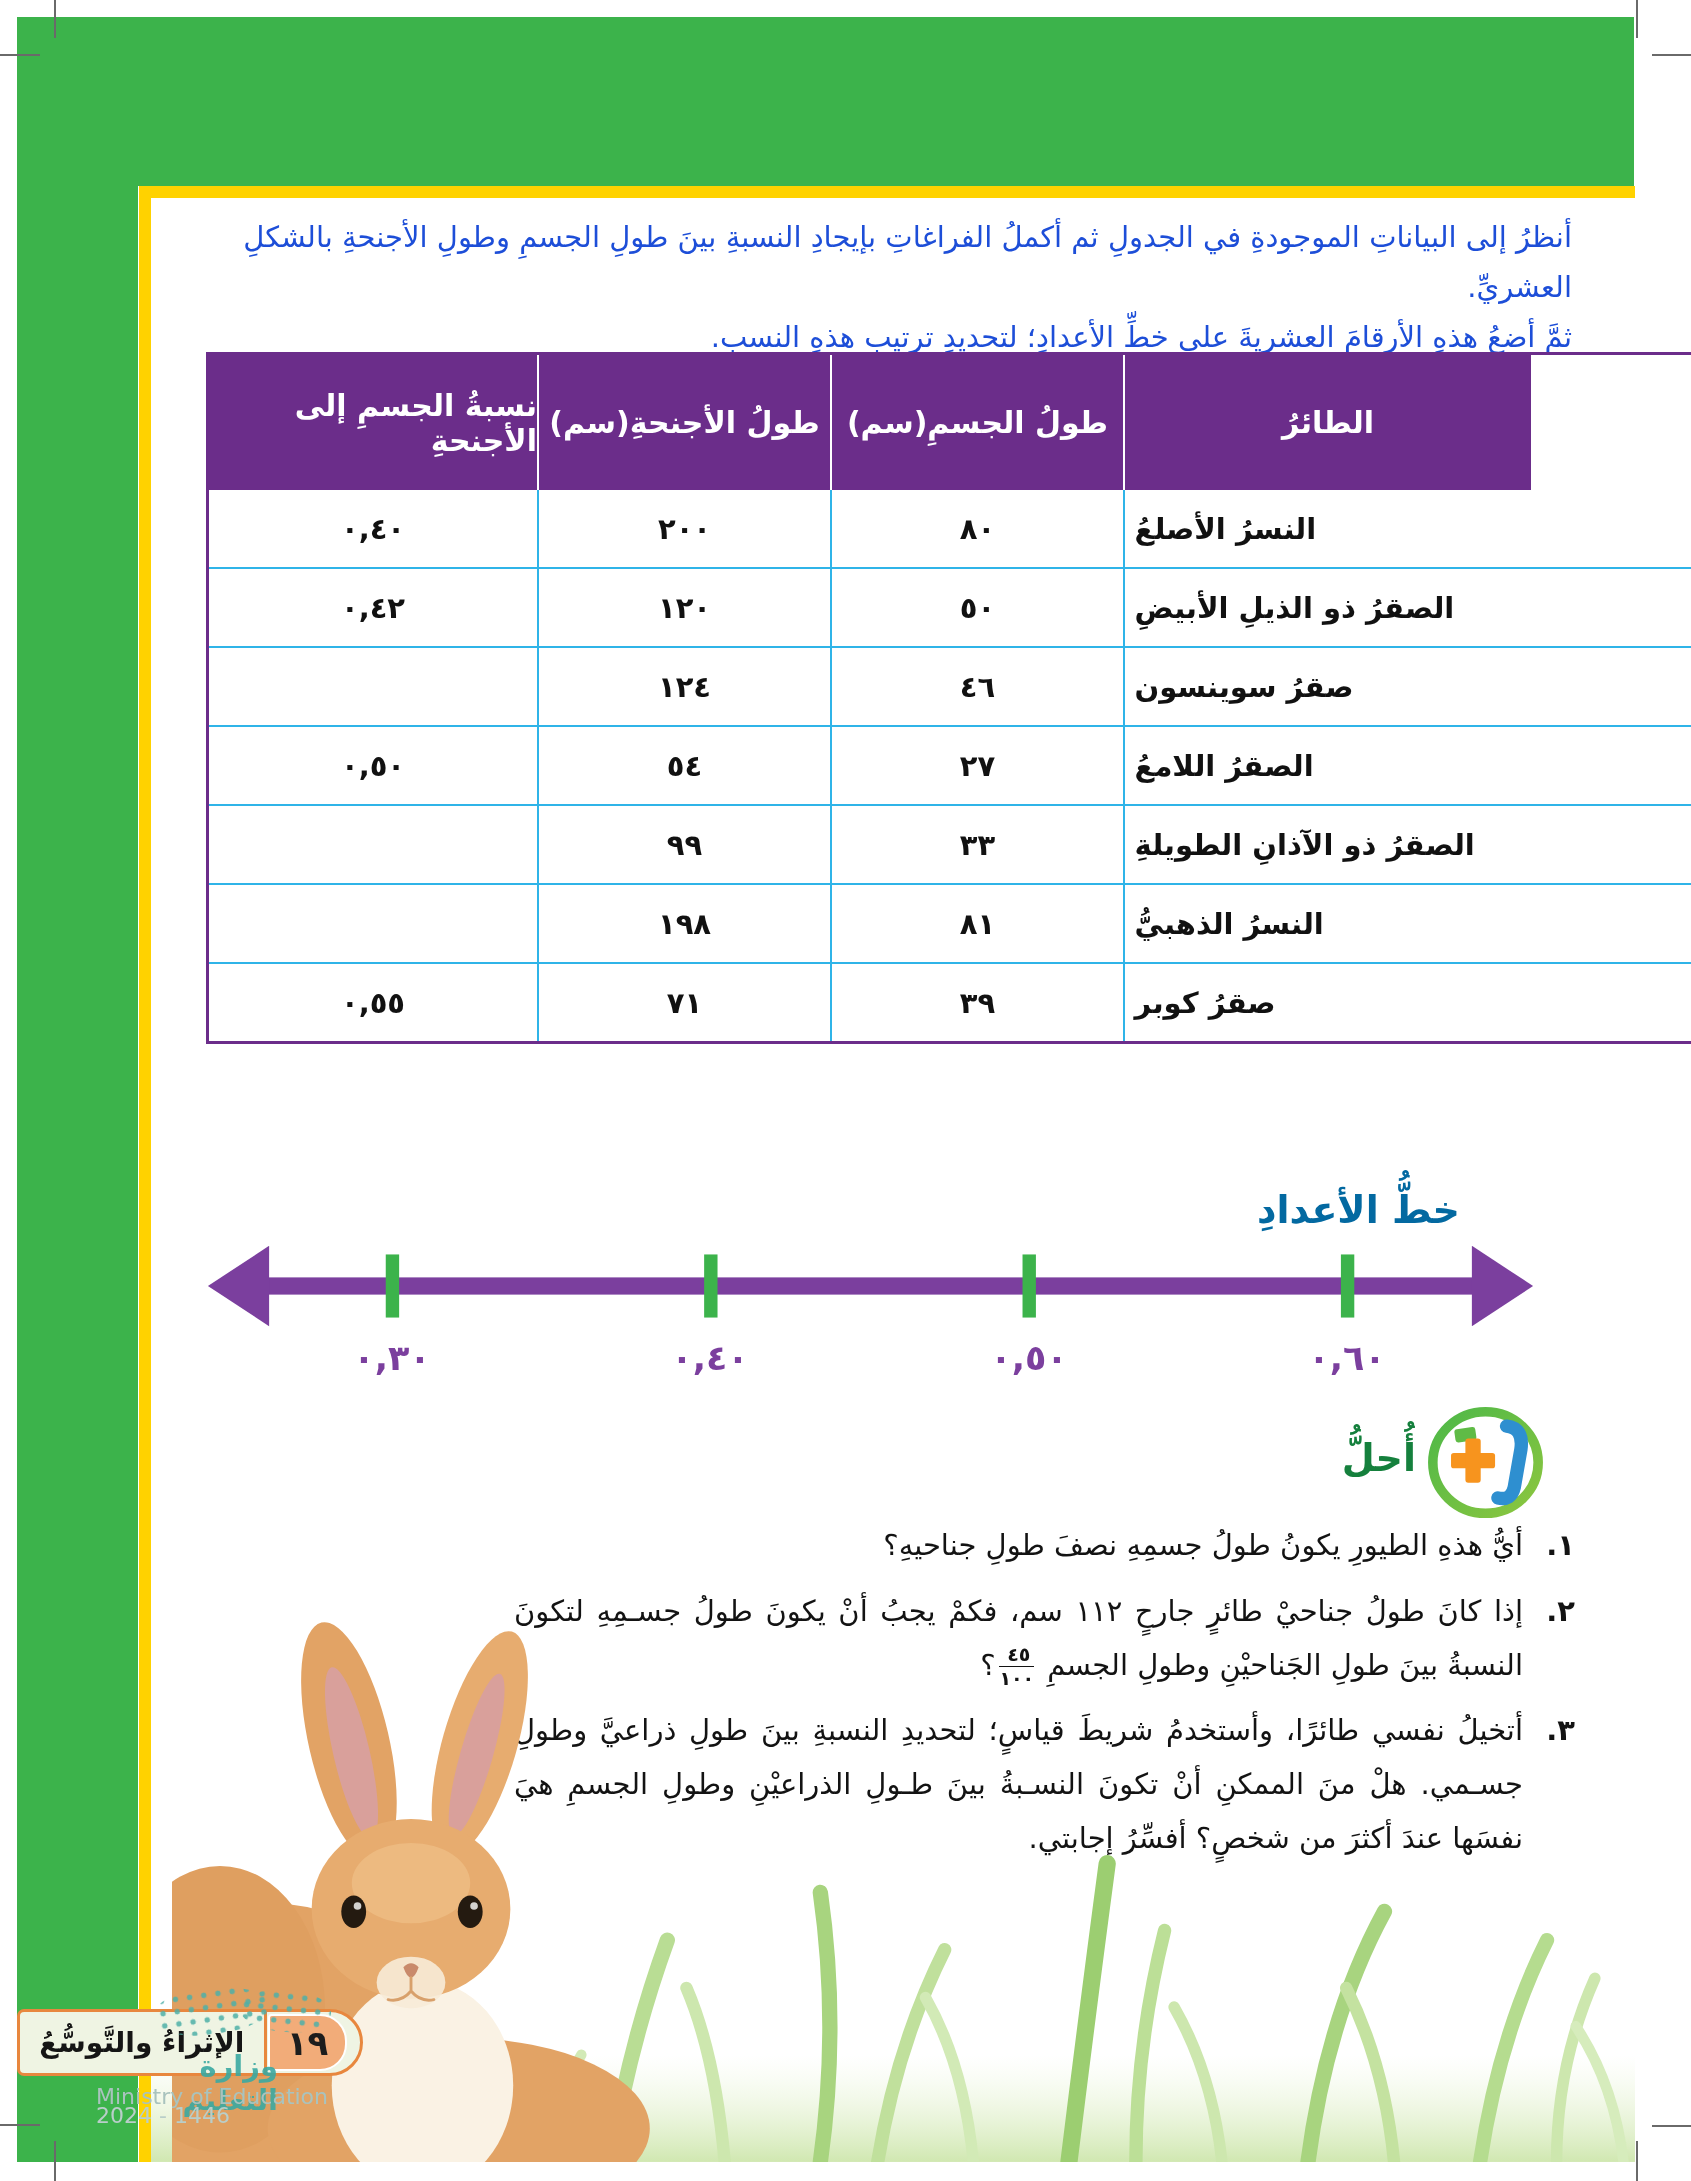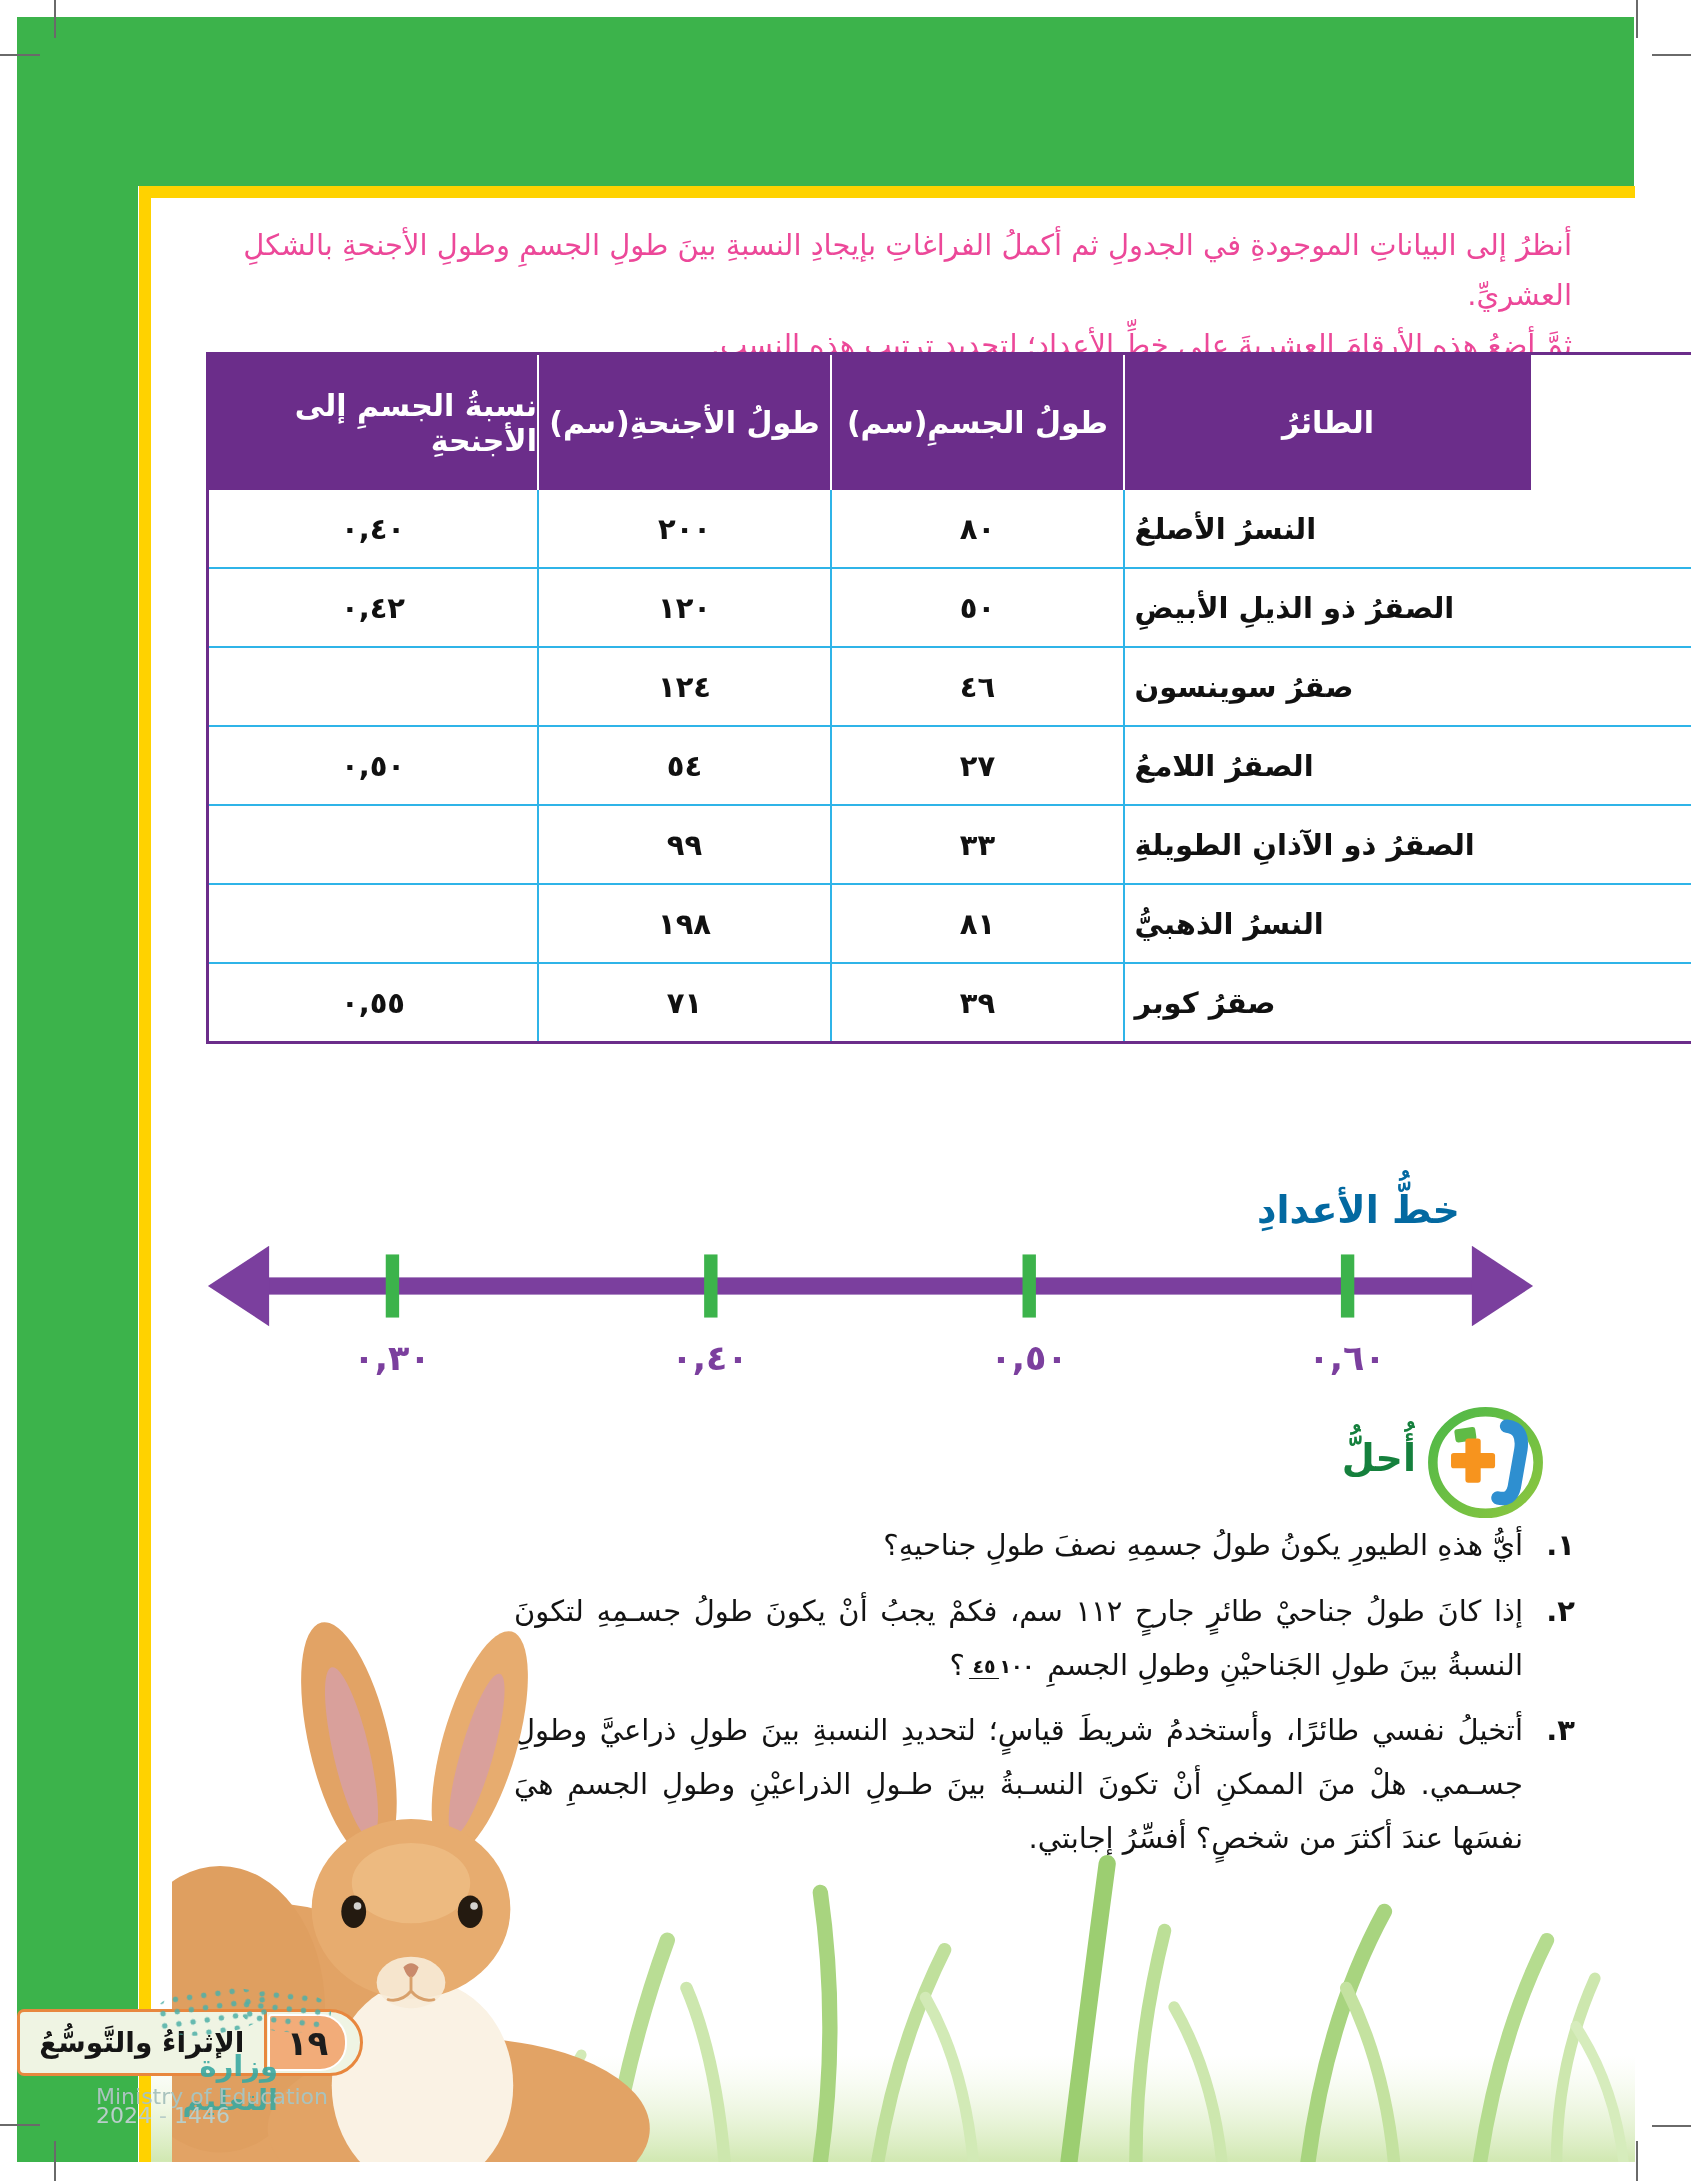--- a/index.html
+++ b/index.html
@@ -9,22 +9,22 @@
   
   .green-top{position:absolute;left:17px;top:17px;width:1617px;height:169px;background:#3CB34B;}
   .green-left{position:absolute;left:17px;top:17px;width:121px;height:2145px;background:#3CB34B;}
   .yellow-h{position:absolute;left:139px;top:186px;width:1496px;height:11.5px;background:#FFD200;}
   .yellow-v{position:absolute;left:139px;top:186px;width:12.4px;height:1976px;background:#FFD200;}
 
   
   .crop{position:absolute;background:#6a6a6a;}
 
   
-  .intro{position:absolute;top:220px;right:120px;width:1357px;direction:rtl;text-align:right;
-         color:#ec4899;font-size:29px;line-height:50px;font-weight:500;}
+  .intro{position:absolute;top:212px;right:120px;width:1357px;direction:rtl;text-align:right;
+         color:#1d4ed8;font-size:29px;line-height:50px;font-weight:500;}
 
   
   .btable{position:absolute;left:206px;top:352px;width:1533px;border:3.8px solid #6B2D8A;box-sizing:border-box;background:#fff;}
   .trow{display:flex;width:100%;}
   .thead .cell{background:#6B2D8A;color:#ffffff;font-weight:bold;font-size:30px;height:135px;}
   .cell{box-sizing:border-box;display:flex;align-items:center;justify-content:center;direction:rtl;}
   .c-ratio{width:328px;}
   .c-wings{width:293px;}
   .c-body{width:293px;}
   .c-bird{width:408px;}
@@ -43,21 +43,21 @@
   .nl-label{position:absolute;top:1338px;width:134px;text-align:center;color:#7B3F9E;
             font-size:35px;font-weight:bold;direction:rtl;}
 
   
   .solve-title{position:absolute;top:1436px;right:276px;color:#15803d;font-size:38px;font-weight:bold;direction:rtl;text-align:center;}
   .solve-icon{position:absolute;left:1426px;top:1407px;}
   .questions{position:absolute;top:1518px;right:117px;width:1061px;direction:rtl;color:#131313;}
   .q{display:flex;margin-bottom:11.5px;font-size:29px;line-height:54px;}
   .q-num{width:52px;flex:0 0 52px;font-weight:bold;}
   .q-text{flex:1;text-align:justify;text-align-last:right;}
-  .frac{display:inline-flex;flex-direction:row;vertical-align:middle;direction:ltr;
+  .frac{display:inline-flex;flex-direction:column;vertical-align:middle;direction:ltr;
         font-size:19px;line-height:23px;font-weight:bold;text-align:center;margin:0 3.8px;}
   .frac .fnum{border-bottom:1.9px solid #131313;padding:0 3.8px;}
 
   
   .grass{position:absolute;left:151px;top:1854px;}
   .rabbit{position:absolute;left:172px;top:1608px;}
 
   
   .footer-tab{position:absolute;left:17px;top:2009px;width:346px;height:67px;box-sizing:border-box;
               background:#EFF4E3;border:3.8px solid #E8873E;border-radius:7.6px 36px 36px 7.6px;

